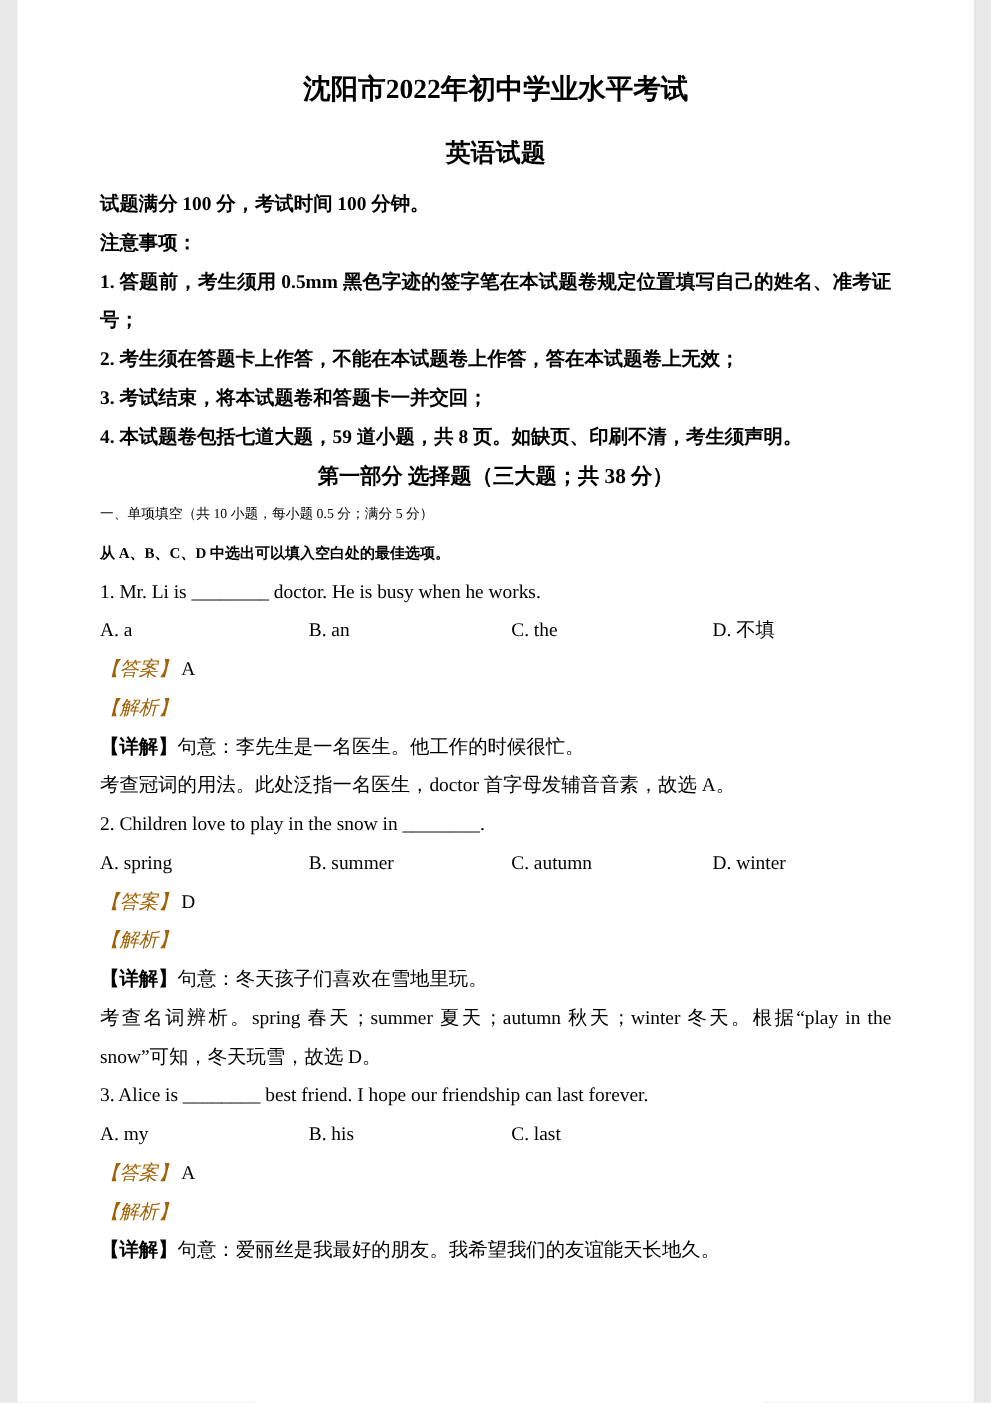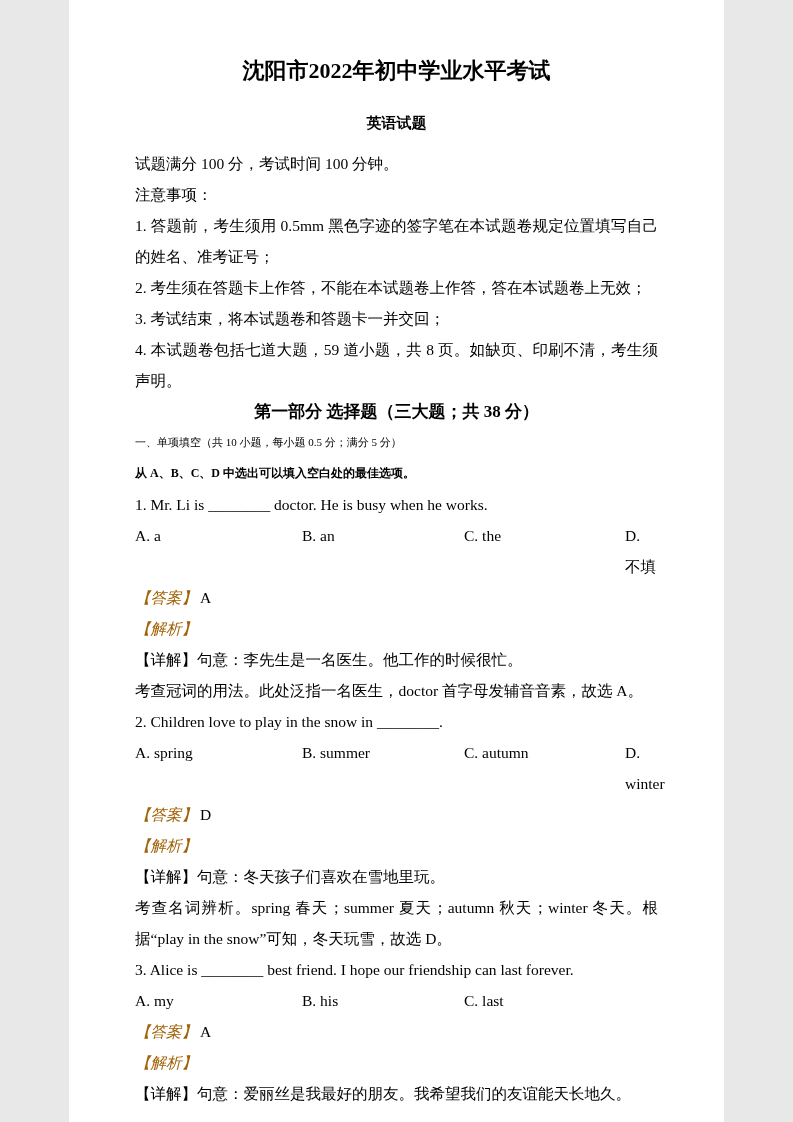--- a/index.html
+++ b/index.html
@@ -1,44 +1,44 @@
 <!DOCTYPE html>
 <html><head>
 <meta charset="utf-8">
 <style>
   html, body { margin: 0; padding: 0; background: #e8e8e8; }
   .page {
-    width: 655px;
+    width: 765px;
     height: 1122px;
     margin: 0 auto;
     background: #ffffff;
     box-sizing: border-box;
     padding: 56px 66px 0 66px;
     font-family: "Liberation Serif", "DejaVu Serif", serif;
     font-size: 15.5px;
     color: #000000;
     overflow: hidden;
   }
   .title {
     font-size: 22px;
     font-weight: bold;
     text-align: center;
     margin: 0;
     line-height: 30px;
   }
   .subtitle {
-    font-size: 15px;
+    font-size: 20px;
     font-weight: bold;
     text-align: center;
     margin: 22px 0 0 0;
     line-height: 30px;
   }
   .body { margin-top: 10px; }
   .body p { margin: 0; line-height: 31px; }
-  .bold { font-weight: normal; }
+  .bold { font-weight: bold; }
   .just { text-align: justify; }
   .section-heading {
     text-align: center;
     font-weight: bold;
     font-size: 17px;
   }
   .part-heading { font-weight: normal; font-size: 11px; }
   .instruction { font-weight: bold; font-size: 12px; }
   .blue { color: #a16207; font-style: italic; }
   .options {

